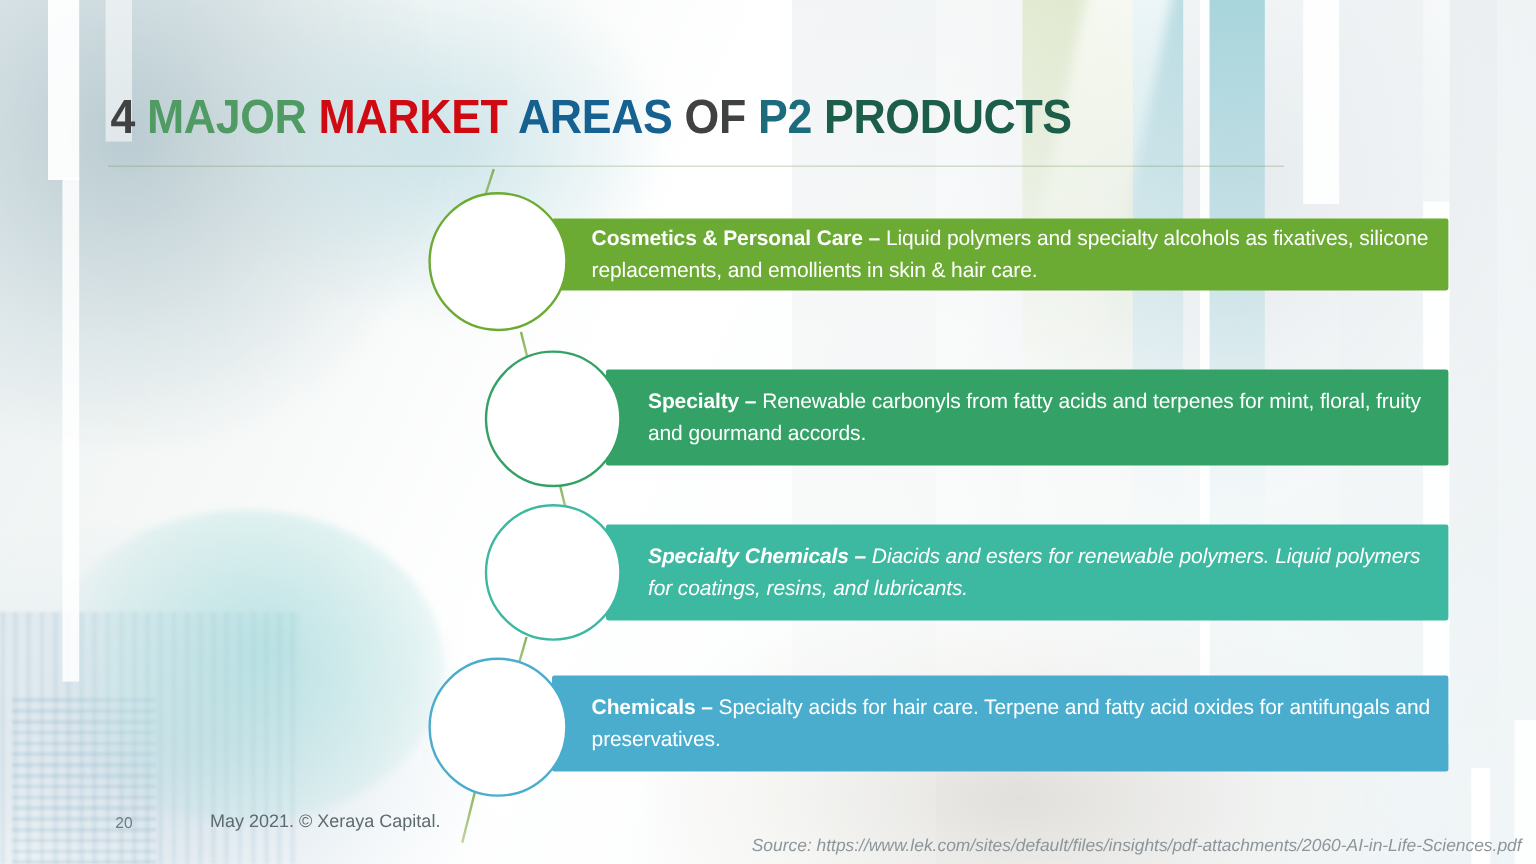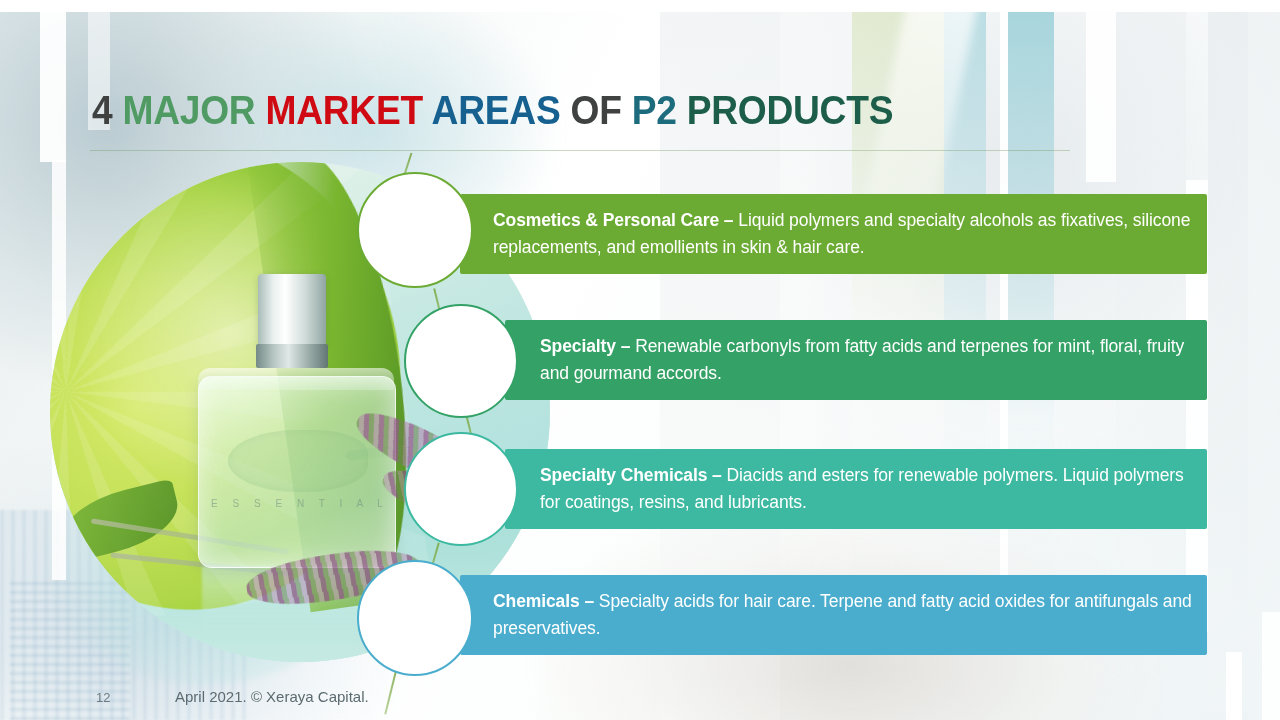--- a/index.html
+++ b/index.html
@@ -1,21 +1,21 @@
 <!DOCTYPE html>
 <html><head>
 <meta charset="utf-8">
 <style>
   html,body{margin:0;padding:0;}
   body{
     width:1280px;height:720px;overflow:hidden;position:relative;
     background:#ffffff;
     font-family:"Liberation Sans", sans-serif;
   }
-  .slide{position:absolute;inset:0;overflow:hidden;margin-top:12px;}
+  .slide{position:absolute;inset:0;overflow:hidden;}
 
   
   .bg-base{
     position:absolute;inset:0;
     background:
       linear-gradient(115deg,#e8eef0 0%, #f4f7f6 18%, #ffffff 40%, #fbfdfc 62%, #f2f7f8 85%, #eef4f6 100%);
   }
   .bg-blur-a{
     position:absolute;left:-40px;top:-60px;width:420px;height:430px;
     background:radial-gradient(circle at 35% 40%, rgba(176,196,203,.85) 0%, rgba(205,219,223,.55) 45%, rgba(255,255,255,0) 72%);
@@ -265,63 +265,42 @@
   <div class="panel p12"></div>
   <div class="panel p13"></div>
   <div class="panel p14"></div>
   <div class="panel p15"></div>
   <div class="panel p16"></div>
   <div class="glass-streak"></div>
 
   <div class="title" id="slide-title"><span style="color: rgb(63, 66, 64);">4 </span><span style="color: rgb(79, 155, 99);">MAJOR </span><span style="color: rgb(207, 10, 18);">MARKET </span><span style="color: rgb(22, 97, 143);">AREAS </span><span style="color: rgb(63, 66, 64);">OF </span><span style="color: rgb(29, 108, 125);">P2 </span><span style="color: rgb(29, 94, 74);">PRODUCTS</span></div>
   <div class="title-underline"></div>
 
-  <div class="photo">
-    <div class="photo-bg"></div>
-    <div class="water"></div>
-    <div class="lime">
-      <div class="lime-seg"></div>
-    </div>
-    <div class="lime-rind"></div>
-    <div class="leaf"></div>
-    <div class="stem stem1"></div>
-    <div class="stem stem2"></div>
-    <div class="bottle-ref"></div>
-    <div class="cap"></div>
-    <div class="cap-neck"></div>
-    <div class="bottle-shoulder"></div>
-    <div class="bottle"></div>
-    <div class="croc"></div>
-    <div class="croc-tail"></div>
-    <div class="essential">E S S E N T I A L</div>
-    <div class="lav lav1"></div>
-    <div class="lav lav2"></div>
-    <div class="lav lav3"></div>
-  </div>
 
   <div id="rows-layer">
       <div class="connector" style="left: 404px; top: 140px; height: 42px; transform: rotate(18deg);"></div>
       <div class="connector" style="left: 438px; top: 276px; height: 40px; transform: rotate(-14deg);"></div>
-      <div class="bar" style="left: 460px; top: 182px; width: 747px; height: 80px; background: rgb(108, 171, 51); padding-left: 33px; padding-right: 14px;">
+      <div class="bar" style="left: 460px; top: 182px; width: 747px; height: 60px; background: rgb(108, 171, 51); padding-left: 33px; padding-right: 14px;">
         <div class="bar-text"><b>Cosmetics &amp; Personal Care</b><span style="font-weight: bold;"> – </span><span>Liquid polymers and specialty alcohols as fixatives, silicone replacements, and emollients in skin &amp; hair care.</span></div>
       </div>
       <div class="dot" style="left: 357px; top: 160px; width: 116px; height: 116px; border: 2px solid rgb(108, 171, 51);"></div>
       <div class="connector" style="left: 470px; top: 402px; height: 40px; transform: rotate(-14deg);"></div>
       <div class="bar" style="left: 505px; top: 308px; width: 702px; height: 80px; background: rgb(52, 162, 102); padding-left: 35px; padding-right: 14px;">
         <div class="bar-text"><b>Specialty</b><span style="font-weight: bold;"> – </span><span>Renewable carbonyls from fatty acids and terpenes for mint, floral, fruity and gourmand accords.</span></div>
       </div>
       <div class="dot" style="left: 404px; top: 292px; width: 114px; height: 114px; border: 2px solid rgb(52, 162, 102);"></div>
       <div class="connector" style="left: 432px; top: 530px; height: 42px; transform: rotate(16deg);"></div>
-      <div class="bar" style="left: 505px; top: 437px; width: 702px; height: 80px; background: rgb(60, 185, 160); padding-left: 35px; padding-right: 12px;">
+      <div class="bar" style="left: 505px; top: 437px; width: 702px; height: 80px; background: rgb(60, 185, 160); padding-left: 35px; padding-right: 12px; font-style: italic;">
         <div class="bar-text"><b>Specialty Chemicals</b><span style="font-weight: bold;"> – </span><span>Diacids and esters for renewable polymers. Liquid polymers for coatings, resins, and lubricants.</span></div>
       </div>
       <div class="dot" style="left: 404px; top: 420px; width: 114px; height: 114px; border: 2px solid rgb(60, 185, 160);"></div>
       <div class="connector" style="left: 390px; top: 655px; height: 48px; transform: rotate(14deg);"></div>
       <div class="bar" style="left: 460px; top: 563px; width: 747px; height: 80px; background: rgb(74, 173, 205); padding-left: 33px; padding-right: 14px;">
         <div class="bar-text"><b>Chemicals</b><span style="font-weight: bold;"> – </span><span>Specialty acids for hair care. Terpene and fatty acid oxides for antifungals and preservatives.</span></div>
       </div>
       <div class="dot" style="left: 357px; top: 548px; width: 116px; height: 116px; border: 2px solid rgb(74, 173, 205);"></div>
     </div>
 
-  <div class="page-num">12</div>
-  <div class="footer-note">April 2021. © Xeraya Capital.</div>
+  <div class="page-num">20</div>
+  <div class="footer-note">May 2021. © Xeraya Capital.</div>
+  <div class="source">Source: https://www.lek.com/sites/default/files/insights/pdf-attachments/2060-AI-in-Life-Sciences.pdf</div>
 
 </div>
 
 </body></html>

